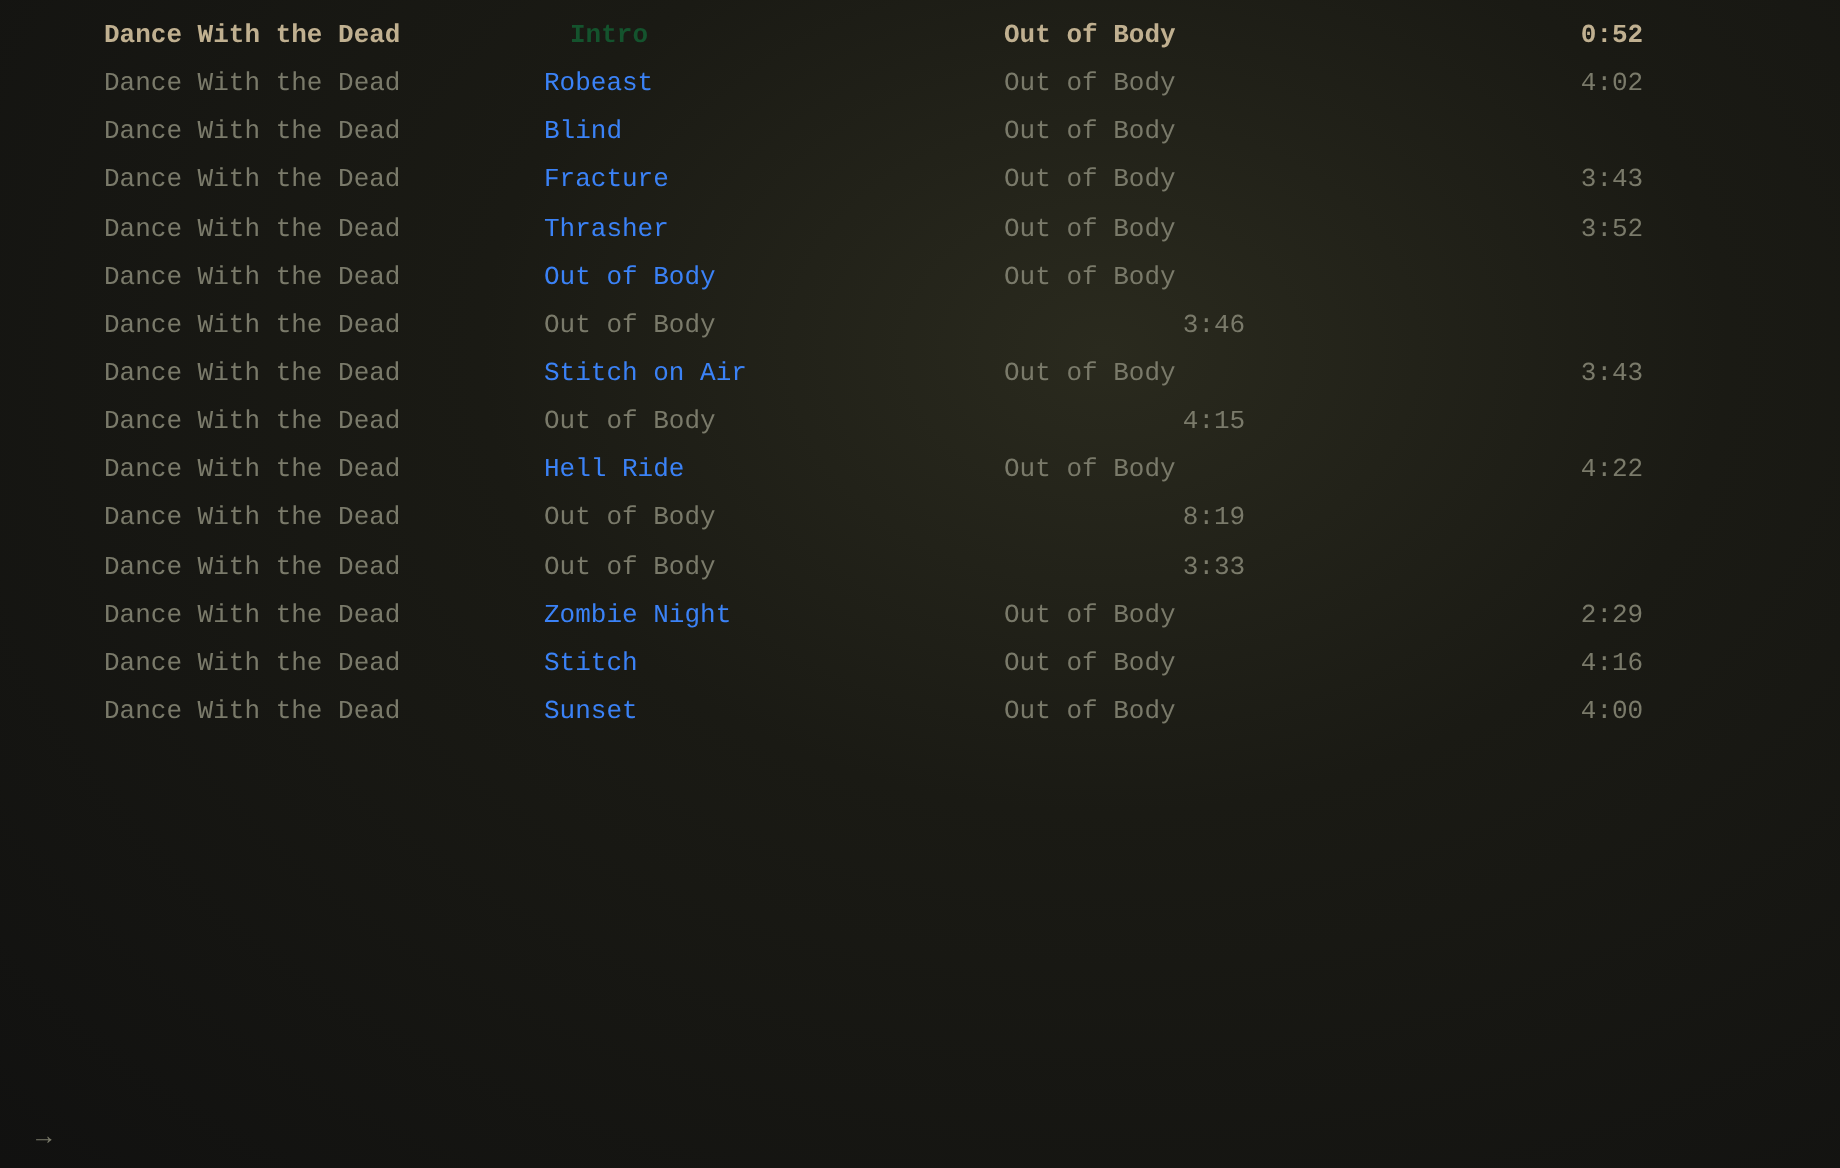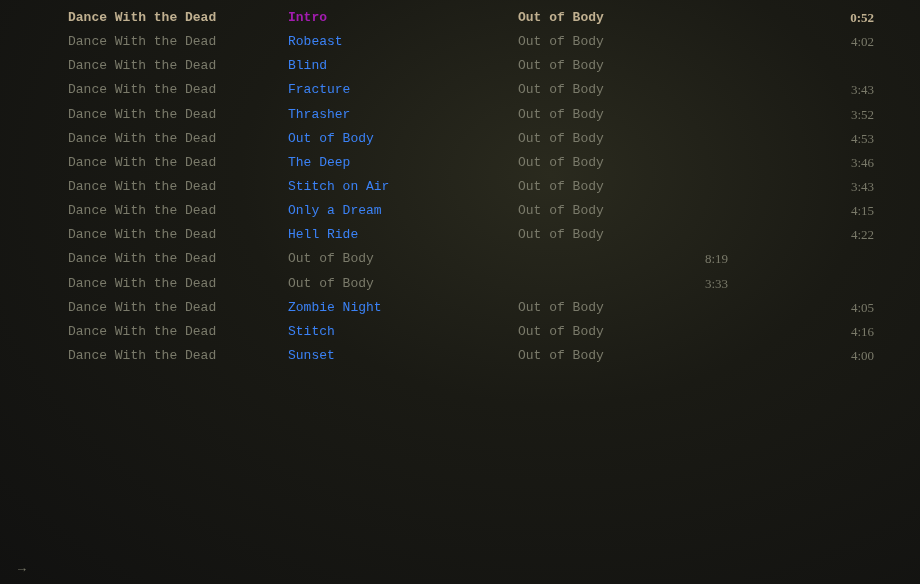--- a/index.html
+++ b/index.html
@@ -14,21 +14,21 @@
       background: #1a1a16;
       background: radial-gradient(ellipse at 60% 30%, #2a2a1e 0%, #1a1a14 40%, #111110 100%);
       font-family: 'Courier New', Courier, monospace;
       font-size: 13px;
       color: #7a7a6a;
       overflow: hidden;
       position: relative;
     }
 
     .track-list {
-      padding: 6px 16px;
+      padding: 6px 0;
     }
 
     .track-row {
       display: grid;
       grid-template-columns: 220px 230px 220px 1fr;
       padding: 2px 20px 2px 52px;
       line-height: 1.55;
       cursor: default;
       align-items: center;
     }
@@ -45,32 +45,32 @@
 
     .col-title {
       color: #3b82f6;
     }
 
     .col-album {
       color: #7a7a6a;
     }
 
     .col-duration {
-      text-align: right;
+      text-align: center;
       color: #7a7a6a;
       padding-right: 10px;
-      font-family: Liberation Serif, serif;
     }
 
     .header .col-artist {
       color: #c0b090;
     }
 
     .header .col-title {
-      color: #a21caf;
+      color: #14532d;
+      margin-left: 13px;
     }
 
     .header .col-album {
       color: #c0b090;
     }
 
     .header .col-duration {
       color: #c0b090;
     }
 
@@ -112,37 +112,34 @@
     <div class="track-row">
       <span class="col-artist">Dance With the Dead</span>
       <span class="col-title">Thrasher</span>
       <span class="col-album">Out of Body</span>
       <span class="col-duration">3:52</span>
     </div>
     <div class="track-row">
       <span class="col-artist">Dance With the Dead</span>
       <span class="col-title">Out of Body</span>
       <span class="col-album">Out of Body</span>
-      <span class="col-duration">4:53</span>
     </div>
     <div class="track-row">
       <span class="col-artist">Dance With the Dead</span>
-      <span class="col-title">The Deep</span>
       <span class="col-album">Out of Body</span>
       <span class="col-duration">3:46</span>
     </div>
     <div class="track-row">
       <span class="col-artist">Dance With the Dead</span>
       <span class="col-title">Stitch on Air</span>
       <span class="col-album">Out of Body</span>
       <span class="col-duration">3:43</span>
     </div>
     <div class="track-row">
       <span class="col-artist">Dance With the Dead</span>
-      <span class="col-title">Only a Dream</span>
       <span class="col-album">Out of Body</span>
       <span class="col-duration">4:15</span>
     </div>
     <div class="track-row">
       <span class="col-artist">Dance With the Dead</span>
       <span class="col-title">Hell Ride</span>
       <span class="col-album">Out of Body</span>
       <span class="col-duration">4:22</span>
     </div>
     <div class="track-row">
@@ -152,21 +149,21 @@
     </div>
     <div class="track-row">
       <span class="col-artist">Dance With the Dead</span>
       <span class="col-album">Out of Body</span>
       <span class="col-duration">3:33</span>
     </div>
     <div class="track-row">
       <span class="col-artist">Dance With the Dead</span>
       <span class="col-title">Zombie Night</span>
       <span class="col-album">Out of Body</span>
-      <span class="col-duration">4:05</span>
+      <span class="col-duration">2:29</span>
     </div>
     <div class="track-row">
       <span class="col-artist">Dance With the Dead</span>
       <span class="col-title">Stitch</span>
       <span class="col-album">Out of Body</span>
       <span class="col-duration">4:16</span>
     </div>
     <div class="track-row">
       <span class="col-artist">Dance With the Dead</span>
       <span class="col-title">Sunset</span>

